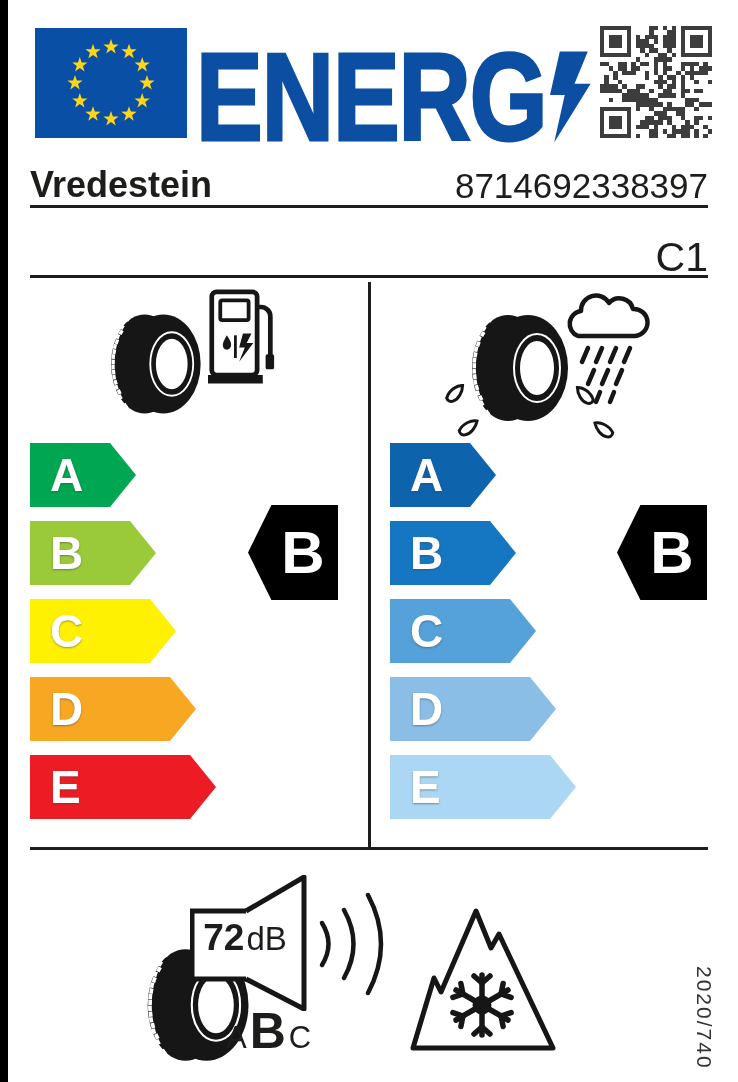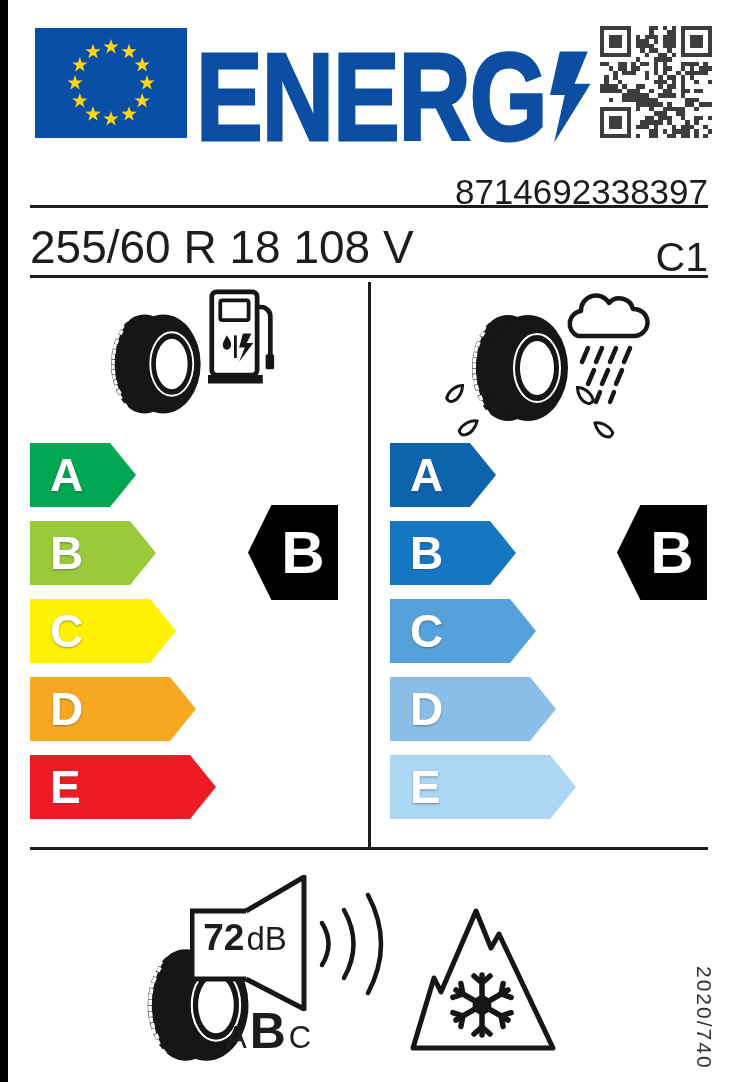--- a/index.html
+++ b/index.html
@@ -10,21 +10,21 @@
   #left-border{left:0;top:0;width:8px;height:1082px;background:#000;}
   
   #eu-flag{left:35px;top:28px;width:152px;height:110px;}
   #energ{left:196px;top:34px;font-size:100px;font-weight:bold;line-height:1;
          color:#0b4ea2;-webkit-text-stroke:2.5px #0b4ea2;letter-spacing:-1px;
          transform:scaleY(1.25);transform-origin:left top;}
   #bolt{left:550px;top:36px;width:42px;height:122px;}
   #qr{left:600px;top:26px;width:112px;height:112px;}
   
   #brand{left:30px;top:164px;font-size:36px;font-weight:bold;}
-  #ean{right:30px;top:172px;font-size:35px;}
+  #ean{right:30px;top:166px;font-size:35px;}
   .hline{left:30px;width:678px;height:3px;background:#1d1d1b;}
   #line1{top:205px;} #line2{top:275px;}
   #size-line{left:30px;top:220px;font-size:46px;}
   #vclass{right:30px;top:234px;font-size:41px;}
   
   #tire-fuel{left:98px;top:298px;width:112px;height:132px;}
   #pump{left:208px;top:286px;width:68px;height:110px;}
   #tire-wet{left:458px;top:302px;width:120px;height:132px;}
   #splashes{left:430px;top:382px;width:210px;height:72px;}
   #cloud{left:558px;top:288px;width:95px;height:125px;}
@@ -317,24 +317,24 @@
     <g fill="#3d3d3d">
       <path d="M0 0h7v7h-7z M1 1v5h5v-5z" fill-rule="evenodd"></path>
       <rect x="2" y="2" width="3" height="3"></rect>
       <path d="M18 0h7v7h-7z M19 1v5h5v-5z" fill-rule="evenodd"></path>
       <rect x="20" y="2" width="3" height="3"></rect>
       <path d="M0 18h7v7h-7z M1 19v5h5v-5z" fill-rule="evenodd"></path>
       <rect x="2" y="20" width="3" height="3"></rect>
     </g>
   </svg>
 
+  <div class="abs" id="brand">Vredestein</div>
   <div class="abs" id="ean">8714692338397</div>
   <div class="abs hline" id="line1"></div>
 
-  <div class="abs" id="size-line">255/60 R 18 108 V</div>
   <div class="abs" id="vclass">C1</div>
   <div class="abs hline" id="line2"></div>
 
   <svg width="0" height="0" style="position:absolute">
     <defs>
       <g id="tire-shape">
         <ellipse cx="50" cy="60" rx="36" ry="53" fill="#161616"></ellipse>
         <ellipse cx="70" cy="60" rx="40" ry="53" fill="#161616"></ellipse>
         <ellipse cx="79" cy="60" rx="23" ry="34" fill="none" stroke="#fff" stroke-width="2"></ellipse>
         <ellipse cx="79" cy="60" rx="17" ry="27" fill="#fff"></ellipse>

